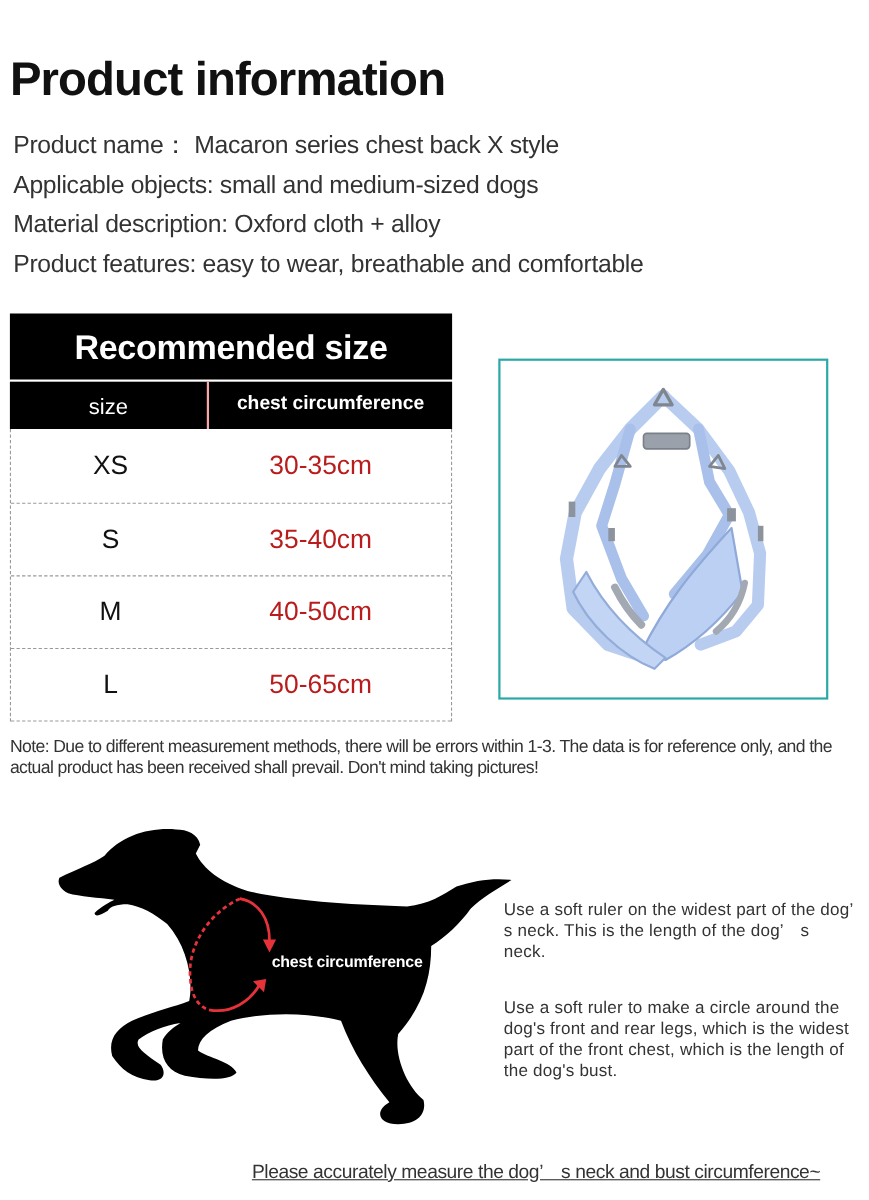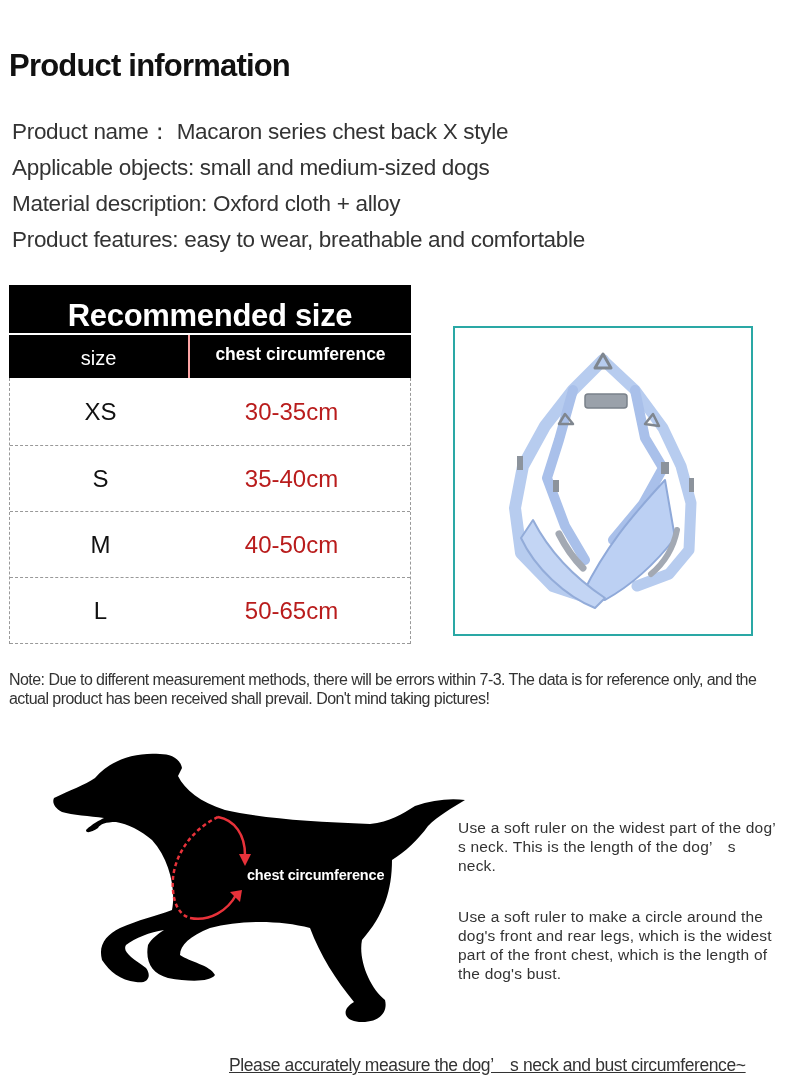--- a/index.html
+++ b/index.html
@@ -1,25 +1,25 @@
 <!DOCTYPE html>
 <html><head>
 <meta charset="utf-8">
 <style>
   * { box-sizing: border-box; margin: 0; padding: 0; }
   html, body { width: 790px; height: 1091px; background: #ffffff; overflow: hidden; }
   body { position: relative; font-family: "Liberation Sans", "DejaVu Sans", sans-serif; color: #222; }
 
-  .title { position: absolute; left: 9px; top: 48px; font-size: 31px; font-weight: bold; color: #111; letter-spacing: -0.8px; }
+  .title { position: absolute; left: 9px; top: 48px; font-size: 43px; font-weight: bold; color: #111; letter-spacing: -0.8px; }
 
   .info { position: absolute; left: 12px; top: 116px; }
   .info-line { font-size: 22.5px; color: #333; height: 36px; line-height: 32px; letter-spacing: -0.3px; white-space: nowrap; }
 
   .size-table { position: absolute; left: 9px; top: 285px; width: 402px; }
-  .tbl-title { height: 48px; background: #000; color: #fff; font-size: 31px; font-weight: bold; text-align: center; line-height: 62px; letter-spacing: -0.3px; }
+  .tbl-title { height: 60px; background: #000; color: #fff; font-size: 31px; font-weight: bold; text-align: center; line-height: 62px; letter-spacing: -0.3px; }
   .tbl-head { display: flex; height: 43px; margin-top: 2px; }
   .tbl-head .h1 { width: 181px; background: #000; color: #fff; font-size: 20px; text-align: center; line-height: 46px; border-right: 2px solid #fca5a5; }
   .tbl-head .h2 { flex: 1; background: #000; color: #fff; font-size: 17.5px; text-align: center; line-height: 38px; font-weight: bold; }
   .tbl-body { border-left: 1px dashed #999; border-right: 1px dashed #999; }
   .tbl-row { display: flex; height: 66px; border-bottom: 1px dashed #999; align-items: center; }
   .tbl-row:first-child { height: 68px; }
   .tbl-row .c1 { width: 181px; text-align: center; font-size: 24px; color: #111; }
   .tbl-row .c2 { flex: 1; text-align: center; font-size: 24px; color: #b91c1c; padding-right: 18px; }
 
   .product-frame { position: absolute; left: 453px; top: 326px; width: 300px; height: 310px; border: 2px solid #2aa8a5; background: #fff; }
@@ -97,21 +97,21 @@
       <path d="M104 96 L110 86 L118 96 Z" stroke="#7f868f" stroke-width="2.5"></path>
       <path d="M190 96 L198 86 L204 98 Z" stroke="#7f868f" stroke-width="2.5"></path>
       <rect x="62" y="128" width="6" height="14" fill="#8c939c"></rect>
       <rect x="98" y="152" width="6" height="12" fill="#8c939c"></rect>
       <rect x="206" y="134" width="8" height="12" fill="#8c939c"></rect>
       <rect x="234" y="150" width="5" height="14" fill="#8c939c"></rect>
     </g>
   </svg>
 </div>
 
-<div class="note">Note: Due to different measurement methods, there will be errors within 7-3. The data is for reference only, and the actual product has been received shall prevail. Don't mind taking pictures!</div>
+<div class="note">Note: Due to different measurement methods, there will be errors within 1-3. The data is for reference only, and the actual product has been received shall prevail. Don't mind taking pictures!</div>
 
 <div class="dog-wrap">
   <svg width="440" height="290" viewBox="0 0 440 290">
     <path fill="#000" d="
       M14 58 C 30 50, 45 45, 55 38 C 70 20, 95 12, 120 14 C 130 14, 140 18, 142 28 L 138 36
       C 145 50, 160 62, 185 70 C 220 78, 270 82, 330 84 C 350 82, 362 74, 375 66 C 392 60, 410 58, 425 60
       C 412 68, 398 76, 388 86 C 378 100, 365 112, 352 120 C 352 150, 344 175, 322 200
       C 318 220, 330 248, 345 260 C 348 272, 340 282, 322 282 C 304 282, 300 270, 314 262
       C 296 240, 280 215, 270 188 C 240 180, 200 180, 170 188
       C 150 196, 140 205, 140 215 C 150 222, 170 225, 175 235 C 170 242, 150 242, 128 238

